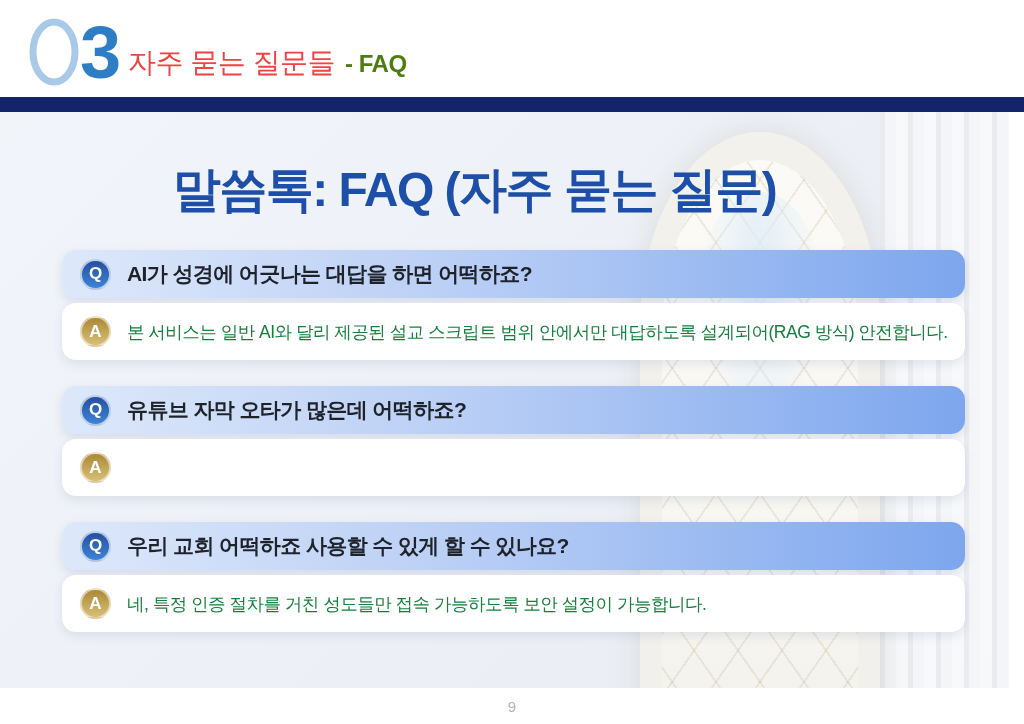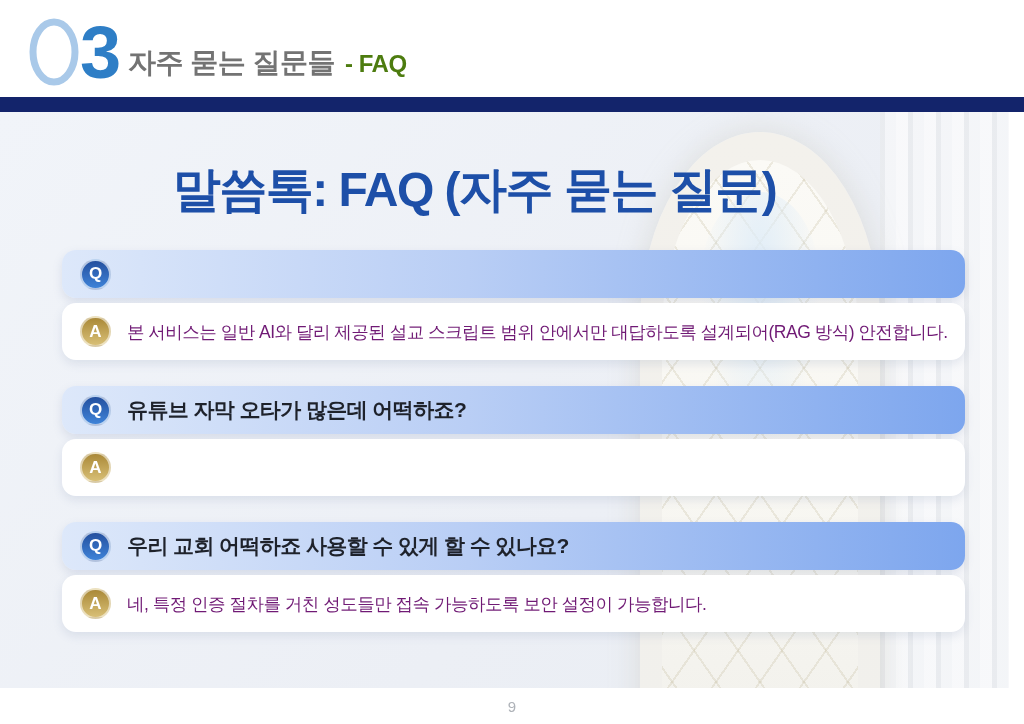--- a/index.html
+++ b/index.html
@@ -29,22 +29,22 @@
   .header-title-row {
     position: absolute;
     left: 128px; top: 44px;
     display: flex;
     align-items: baseline;
     gap: 10px;
     white-space: nowrap;
   }
   .header-title {
     font-size: 28px;
-    font-weight: 700;
-    color: #737373;
+    font-weight: 400;
+    color: #ef4444;
     letter-spacing: -0.5px;
     text-align: right;
   }
   .header-title-suffix {
     font-size: 24px;
     font-weight: 700;
     color: #4d7c0f;
     letter-spacing: -0.5px;
   }
   .navy-bar {
@@ -163,21 +163,21 @@
   .q-text {
     font-size: 21px;
     font-weight: 700;
     color: #1e222b;
     letter-spacing: -0.6px;
     white-space: nowrap;
   }
   .a-text {
     font-size: 17.5px;
     font-weight: 400;
-    color: #701a75;
+    color: #15803d;
     letter-spacing: -0.5px;
     white-space: nowrap;
   }
 
   
   .footer {
     position: absolute;
     top: 688px; left: 0; right: 0;
     height: 36px;
     background: #ffffff;
@@ -215,20 +215,21 @@
     <div class="win-arch-inner"></div>
     <div class="win-glow"></div>
 
     <div class="page-title">말씀톡: FAQ (자주 묻는 질문)</div>
 
     <div class="faq-list">
 
       <div class="faq-group">
         <div class="q-bar">
           <div class="qa-icon q-icon">Q</div>
+          <div class="q-text">AI가 성경에 어긋나는 대답을 하면 어떡하죠?</div>
         </div>
         <div class="a-bar">
           <div class="qa-icon a-icon">A</div>
           <div class="a-text">본 서비스는 일반 AI와 달리 제공된 설교 스크립트 범위 안에서만 대답하도록 설계되어(RAG 방식) 안전합니다.</div>
         </div>
       </div>
 
       <div class="faq-group">
         <div class="q-bar">
           <div class="qa-icon q-icon">Q</div>

